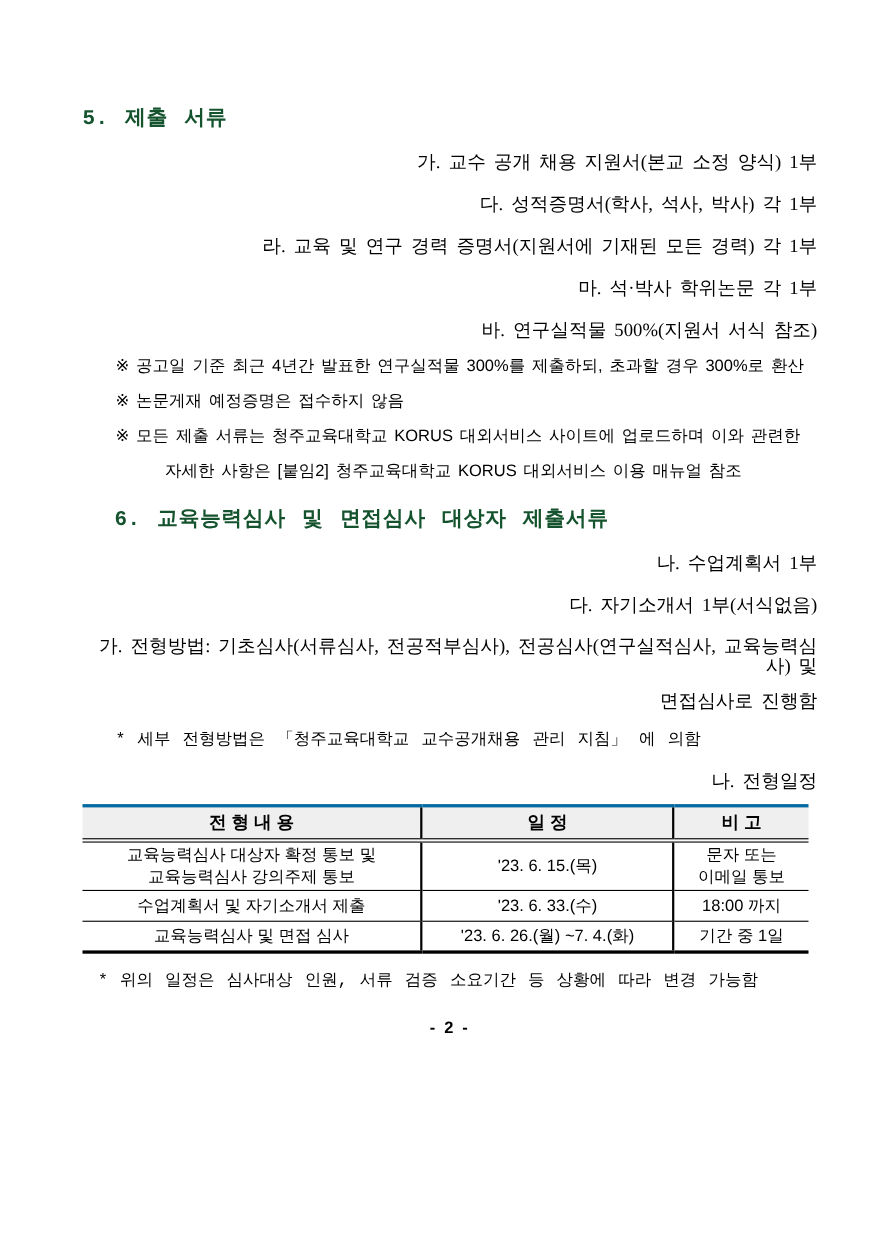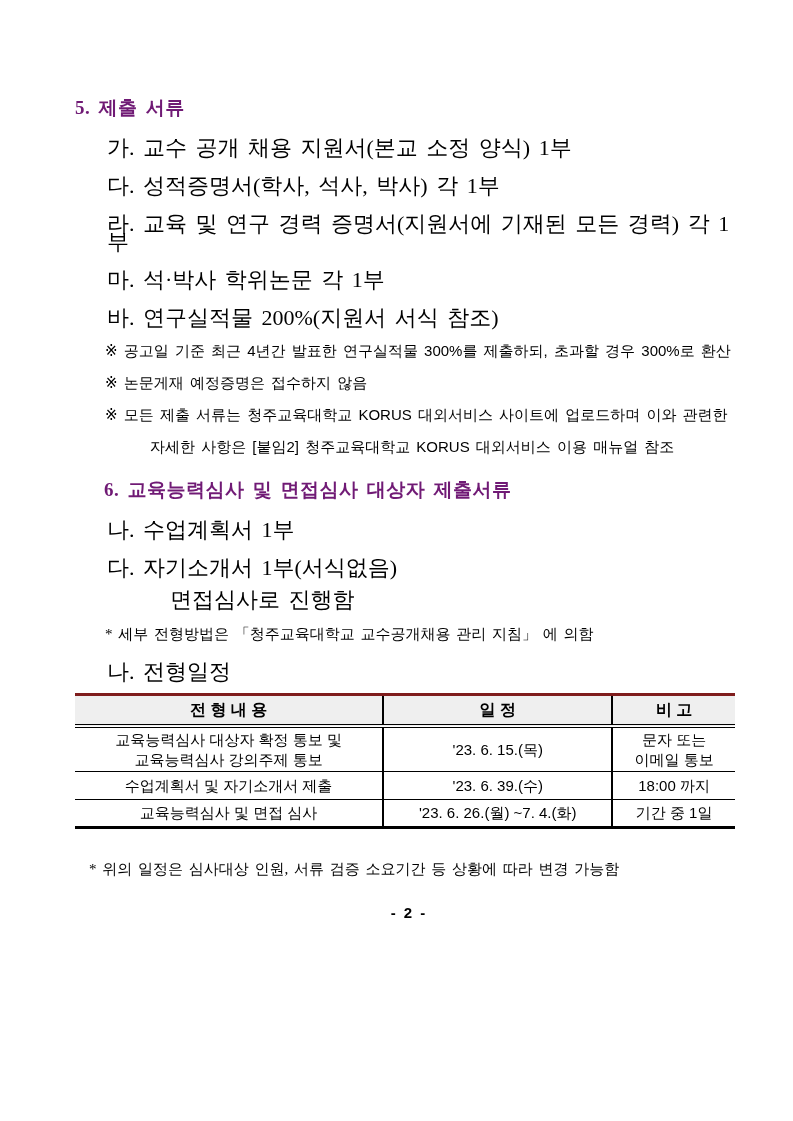--- a/index.html
+++ b/index.html
@@ -9,90 +9,91 @@
     height: 1121px;
     box-sizing: border-box;
     padding: 97px 50px 0 75px;
     background: #ffffff;
     color: #000000;
     font-family: "Liberation Serif", "DejaVu Serif", serif;
     overflow: hidden;
   }
   .sec-title {
     margin: 0;
-    font-family: Liberation Serif, serif;
+    font-family: Liberation Mono, monospace;
     font-weight: bold;
     font-size: 19px;
     line-height: 22px;
     letter-spacing: 0.5px;
     word-spacing: 3px;
-    color: #701a75;
+    color: #14532d;
   }
   .sec-title.mt6 { margin-top: 24px; margin-left: 29px; }
   .sec-title.mt7 { margin-top: 26px; }
   .item {
-    margin: 20px 0 0 32px;
-    font-size: 22px;
+    margin: 20px 0 0 4px;
+    font-size: 17px;
     line-height: 18px;
     word-spacing: 3px;
+    text-align: right;
   }
   .item.cont {
     margin-top: 14px;
     margin-left: 95px;
   }
   .notes { margin-top: 12px; }
   .note {
     margin: 15px 0 0 30px;
     font-family: "Liberation Sans", "DejaVu Sans", sans-serif;
     font-size: 15px;
     line-height: 17px;
     word-spacing: 2px;
   }
   .note.cont { margin-left: 75px; }
   .subnote {
     margin: 17px 0 0 30px;
-    font-family: Liberation Serif, serif;
+    font-family: Liberation Mono, monospace;
     font-size: 15px;
     line-height: 17px;
     word-spacing: 2px;
   }
   table.schedule {
     border-collapse: collapse;
     table-layout: fixed;
     width: 660px;
     margin-top: 12px;
     font-family: "Liberation Sans", "DejaVu Sans", sans-serif;
   }
   .schedule th {
     background: #efefef;
     height: 26px;
     padding: 1px 2px;
     font-size: 16px;
     font-weight: bold;
     text-align: center;
-    border-top: 3px solid #7f1d1d;
+    border-top: 3px solid #0369a1;
     border-bottom: 4px double #000000;
   }
   .schedule td {
     padding: 2px 3px;
     font-size: 15px;
     text-align: center;
     vertical-align: middle;
     line-height: 1.3;
     white-space: pre-line;
     border-top: 1px solid #000000;
   }
   .schedule tbody tr { height: 28px; }
   .schedule tbody tr.tall { height: 42px; }
   .schedule tbody tr:last-child td { border-bottom: 3px solid #000000; }
   .schedule th:not(:last-child),
   .schedule td:not(:last-child) { border-right: 2px solid #000000; }
   .table-footnote {
-    margin: 32px 0 0 14px;
-    font-family: Liberation Serif, serif;
+    margin: 16px 0 0 14px;
+    font-family: Liberation Mono, monospace;
     font-size: 15px;
     line-height: 17px;
     word-spacing: 2px;
   }
   .page-number {
     margin-top: 26px;
     text-align: center;
     font-family: "Liberation Sans", "DejaVu Sans", sans-serif;
     font-size: 15px;
     font-weight: bold;
@@ -103,36 +104,37 @@
 <body>
 
 <div class="page">
 
   <section>
     <h2 class="sec-title">5. 제출 서류</h2>
     <div class="item">가. 교수 공개 채용 지원서(본교 소정 양식) 1부</div>
     <div class="item">다. 성적증명서(학사, 석사, 박사) 각 1부</div>
     <div class="item">라. 교육 및 연구 경력 증명서(지원서에 기재된 모든 경력) 각 1부</div>
     <div class="item">마. 석·박사 학위논문 각 1부</div>
-    <div class="item">바. 연구실적물 200%(지원서 서식 참조)</div>
+    <div class="item">바. 연구실적물 500%(지원서 서식 참조)</div>
     <div class="notes">
       <div class="note">※ 공고일 기준 최근 4년간 발표한 연구실적물 300%를 제출하되, 초과할 경우 300%로 환산</div>
       <div class="note">※ 논문게재 예정증명은 접수하지 않음</div>
       <div class="note">※ 모든 제출 서류는 청주교육대학교 KORUS 대외서비스 사이트에 업로드하며 이와 관련한</div>
       <div class="note cont">자세한 사항은 [붙임2] 청주교육대학교 KORUS 대외서비스 이용 매뉴얼 참조</div>
     </div>
   </section>
 
   <section>
     <h2 class="sec-title mt6">6. 교육능력심사 및 면접심사 대상자 제출서류</h2>
     <div class="item">나. 수업계획서 1부</div>
     <div class="item">다. 자기소개서 1부(서식없음)</div>
   </section>
 
   <section>
+    <div class="item">가. 전형방법: 기초심사(서류심사, 전공적부심사), 전공심사(연구실적심사, 교육능력심사) 및</div>
     <div class="item cont">면접심사로 진행함</div>
     <div class="subnote">* 세부 전형방법은 「청주교육대학교 교수공개채용 관리 지침」 에 의함</div>
     <div class="item">나. 전형일정</div>
 
     <table class="schedule">
       <colgroup>
         <col style="width:46.7%">
         <col style="width:34.7%">
         <col style="width:18.6%">
       </colgroup>
@@ -146,21 +148,21 @@
       <tbody>
         <tr class="tall">
           <td>교육능력심사 대상자 확정 통보 및
 교육능력심사 강의주제 통보</td>
           <td>'23. 6. 15.(목)</td>
           <td>문자 또는
 이메일 통보</td>
         </tr>
         <tr>
           <td>수업계획서 및 자기소개서 제출</td>
-          <td>'23. 6. 39.(수)</td>
+          <td>'23. 6. 33.(수)</td>
           <td>18:00 까지</td>
         </tr>
         <tr>
           <td>교육능력심사 및 면접 심사</td>
           <td>'23. 6. 26.(월) ~7. 4.(화)</td>
           <td>기간 중 1일</td>
         </tr>
       </tbody>
     </table>
 

